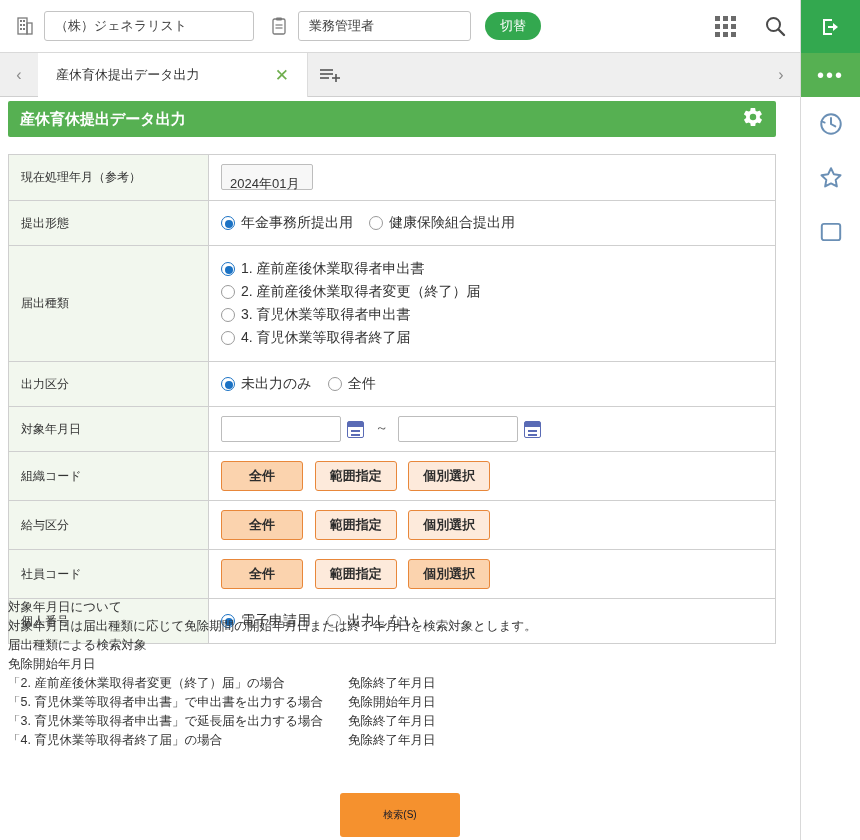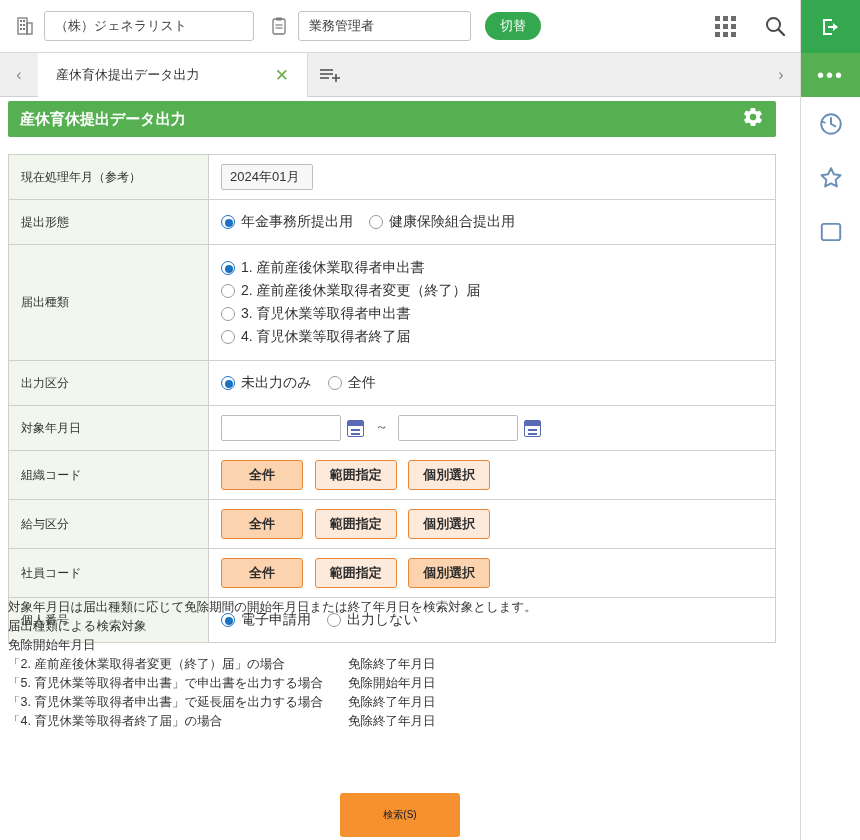--- a/index.html
+++ b/index.html
@@ -80,21 +80,21 @@
   .formtable tr:last-child { border-bottom: none; }
   .formtable th {
     width: 200px; background: #f2f7ee; text-align: left; font-weight: normal;
     padding: 10px 12px; border-right: 1px solid #cfcfcf; vertical-align: middle;
     font-size: 12px; color: #333;
   }
   .formtable td { padding: 9px 12px; vertical-align: middle; }
 
   .txt-box {
     display: inline-block; border: 1px solid #bdbdbd; background: #fff;
-    height: 26px; line-height: 24px; padding: 0 8px; font-size: 13px;
+    height: 26px; line-height: 24px; padding: 7px 8px; font-size: 13px;
     border-radius: 2px; color: #333;
   }
   .txt-month { width: 92px; background: #f7f7f7; }
   .date-input { width: 120px; height: 26px; border: 1px solid #bdbdbd; background: #fff; border-radius: 2px; display: inline-block; vertical-align: middle;}
   .cal-icon {
     display: inline-block; width: 17px; height: 17px; vertical-align: middle;
     border: 1px solid #5a6bb5; border-radius: 2px; position: relative;
     background: #fff; margin: 0 2px; cursor: pointer;
   }
   .cal-icon::before {
@@ -368,20 +368,21 @@
             <span class="rad"></span>
             <span class="radio-label">出力しない</span>
           </span>
         </div>
       </td>
     </tr>
   </tbody>
     </table>
 
   <div class="notes">
+    <div>対象年月日について</div>
     <div>対象年月日は届出種類に応じて免除期間の開始年月日または終了年月日を検索対象とします。</div>
     <div>届出種類による検索対象</div>
     <div class="note-row">
       <span class="note-right">免除開始年月日</span>
     </div>
     <div class="note-row">
       <span class="note-left">「2. 産前産後休業取得者変更（終了）届」の場合</span>
       <span class="note-right">免除終了年月日</span>
     </div>
     <div class="note-row">

